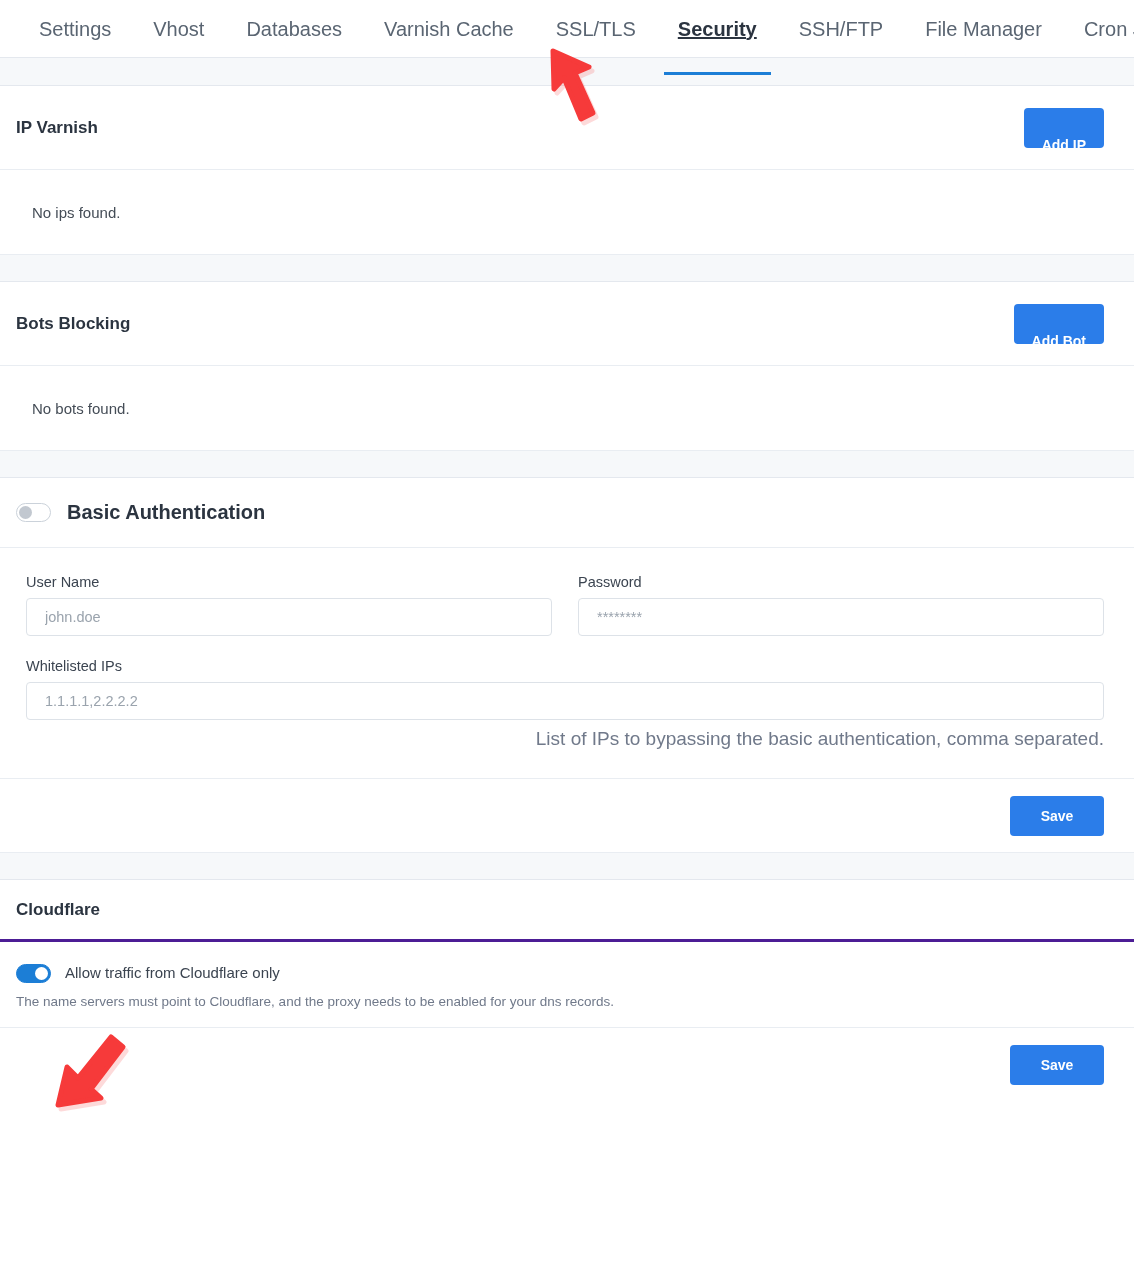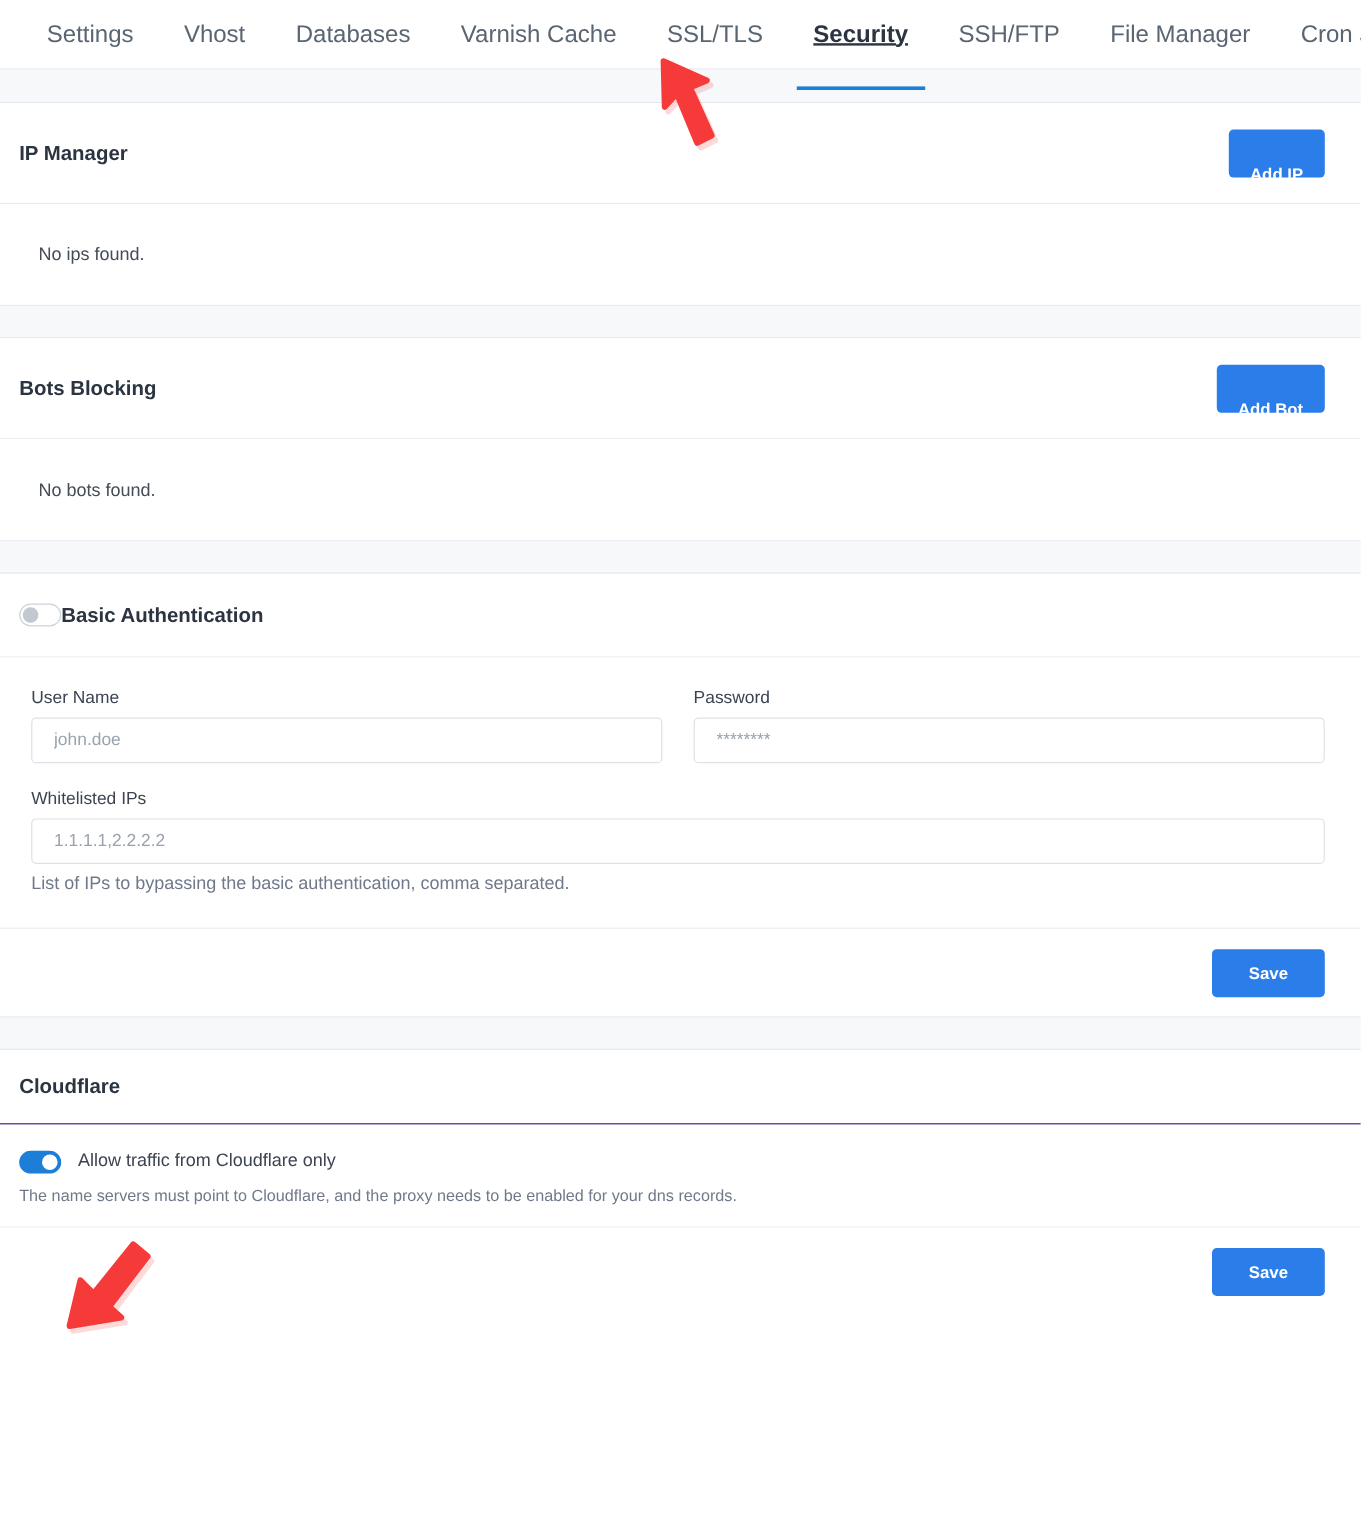--- a/index.html
+++ b/index.html
@@ -151,21 +151,22 @@
   .switch.on .knob {
     position: absolute;
     right: 2px;
     top: 2px;
     width: 13px;
     height: 13px;
     border-radius: 50%;
     background: #ffffff;
   }
   .toggle-label {
-    font-size: 17px;
+    margin-left: 16px;
+    font-size: 20px;
     font-weight: bold;
     color: #2b3440;
   }
 
   
   .form-area {
     padding: 26px 30px 6px 26px;
     box-sizing: border-box;
     background: #ffffff;
   }
@@ -193,23 +194,24 @@
     font-family: "Liberation Sans", sans-serif;
     font-size: 14.5px;
     color: #3b4450;
     background: #ffffff;
     outline: none;
   }
   .field-input::placeholder {
     color: #9aa3ad;
   }
   .field-help {
-    font-size: 15px;
+    font-size: 19px;
     color: #70798a;
     margin-top: 8px;
+    text-align: right;
   }
 
   .save-bar {
     height: 74px;
     display: flex;
     align-items: center;
     justify-content: flex-end;
     padding: 0 30px;
     box-sizing: border-box;
     border-top: 1px solid #e9edf2;
@@ -219,21 +221,21 @@
     border-top: none;
   }
 
   
   .cf-head {
     height: 62px;
     display: flex;
     align-items: center;
     padding: 0 16px;
     box-sizing: border-box;
-    border-bottom: 1px solid #4c1d95;
+    border-bottom: 3px solid #4c1d95;
   }
   .cf-body {
     padding: 22px 16px 18px 16px;
     box-sizing: border-box;
     border-bottom: 1px solid #e9edf2;
   }
   .cf-toggle-line {
     display: flex;
     align-items: flex-start;
   }
@@ -268,21 +270,21 @@
   <div class="tab active">Security</div>
   <div class="tab">SSH/FTP</div>
   <div class="tab">File Manager</div>
   <div class="tab">Cron Jobs</div>
   <div class="tab">Logs</div>
 </div>
 
 <div class="band top"></div>
 
 <div class="panel-head">
-  <div class="panel-title">IP Manager</div>
+  <div class="panel-title">IP Varnish</div>
   <button class="btn-primary">Add IP</button>
 </div>
 <div class="panel-body">No ips found.</div>
 
 <div class="band"></div>
 
 <div class="panel-head">
   <div class="panel-title">Bots Blocking</div>
   <button class="btn-primary">Add Bot</button>
 </div>

